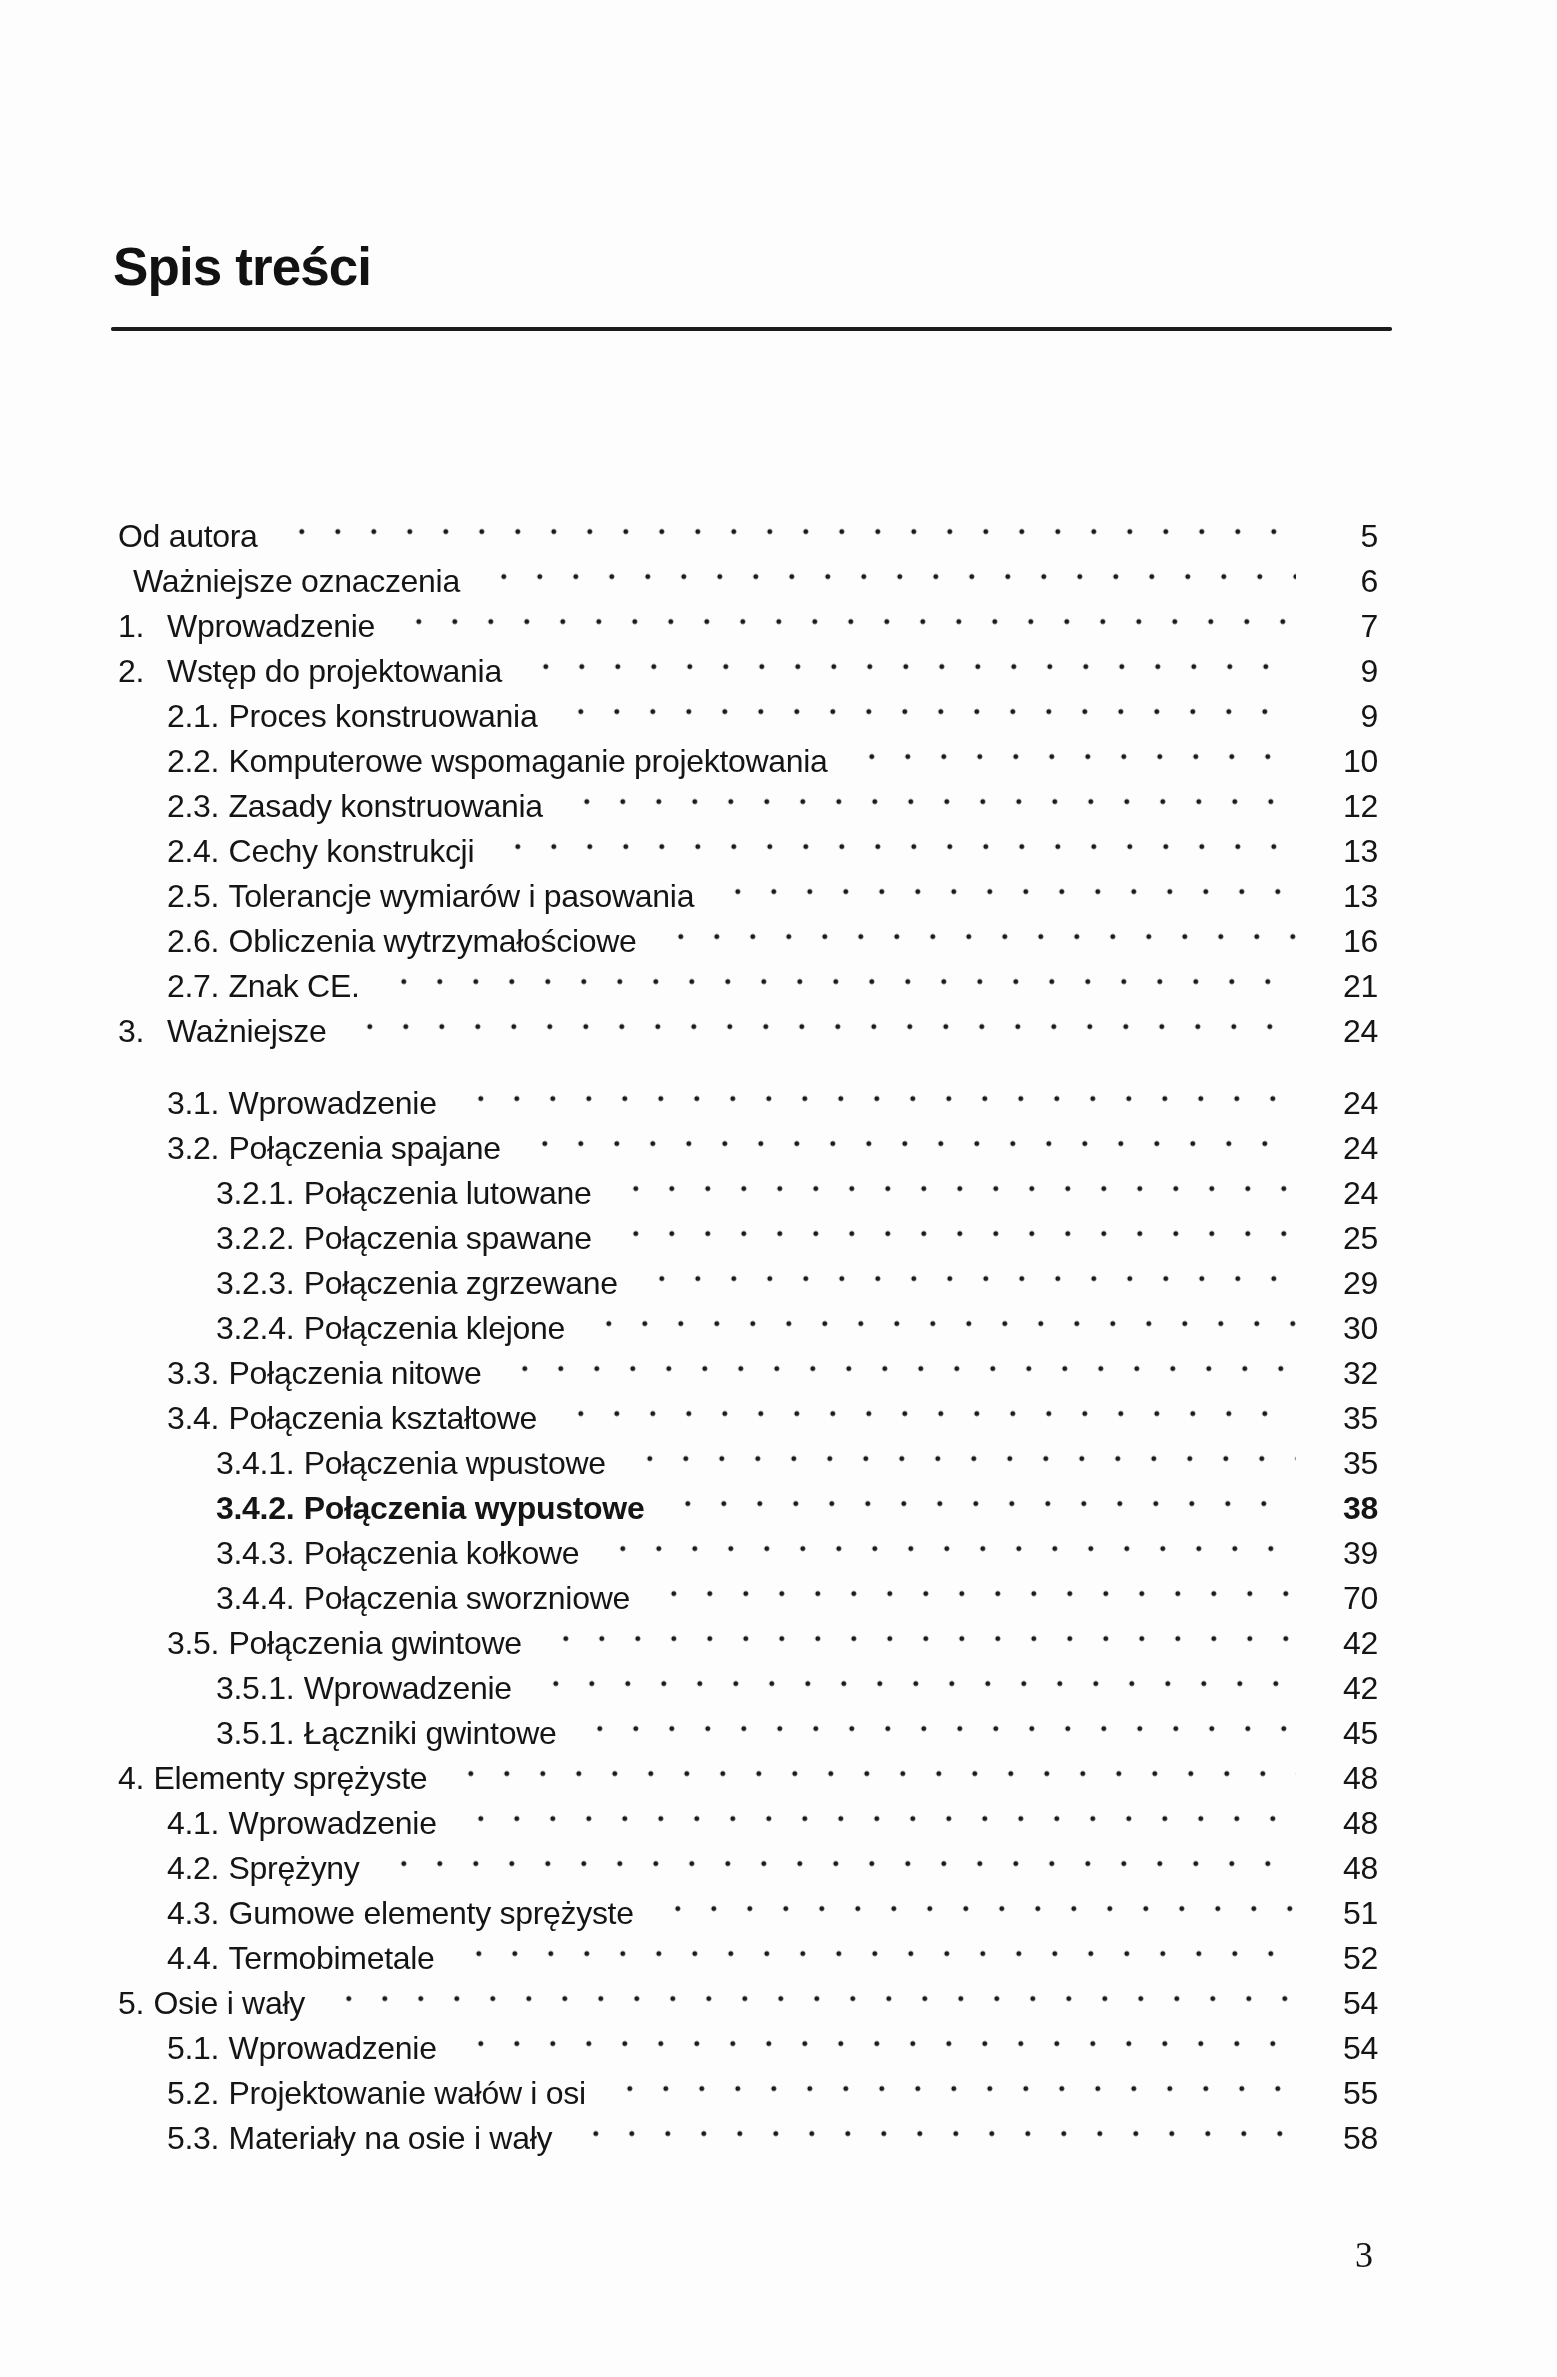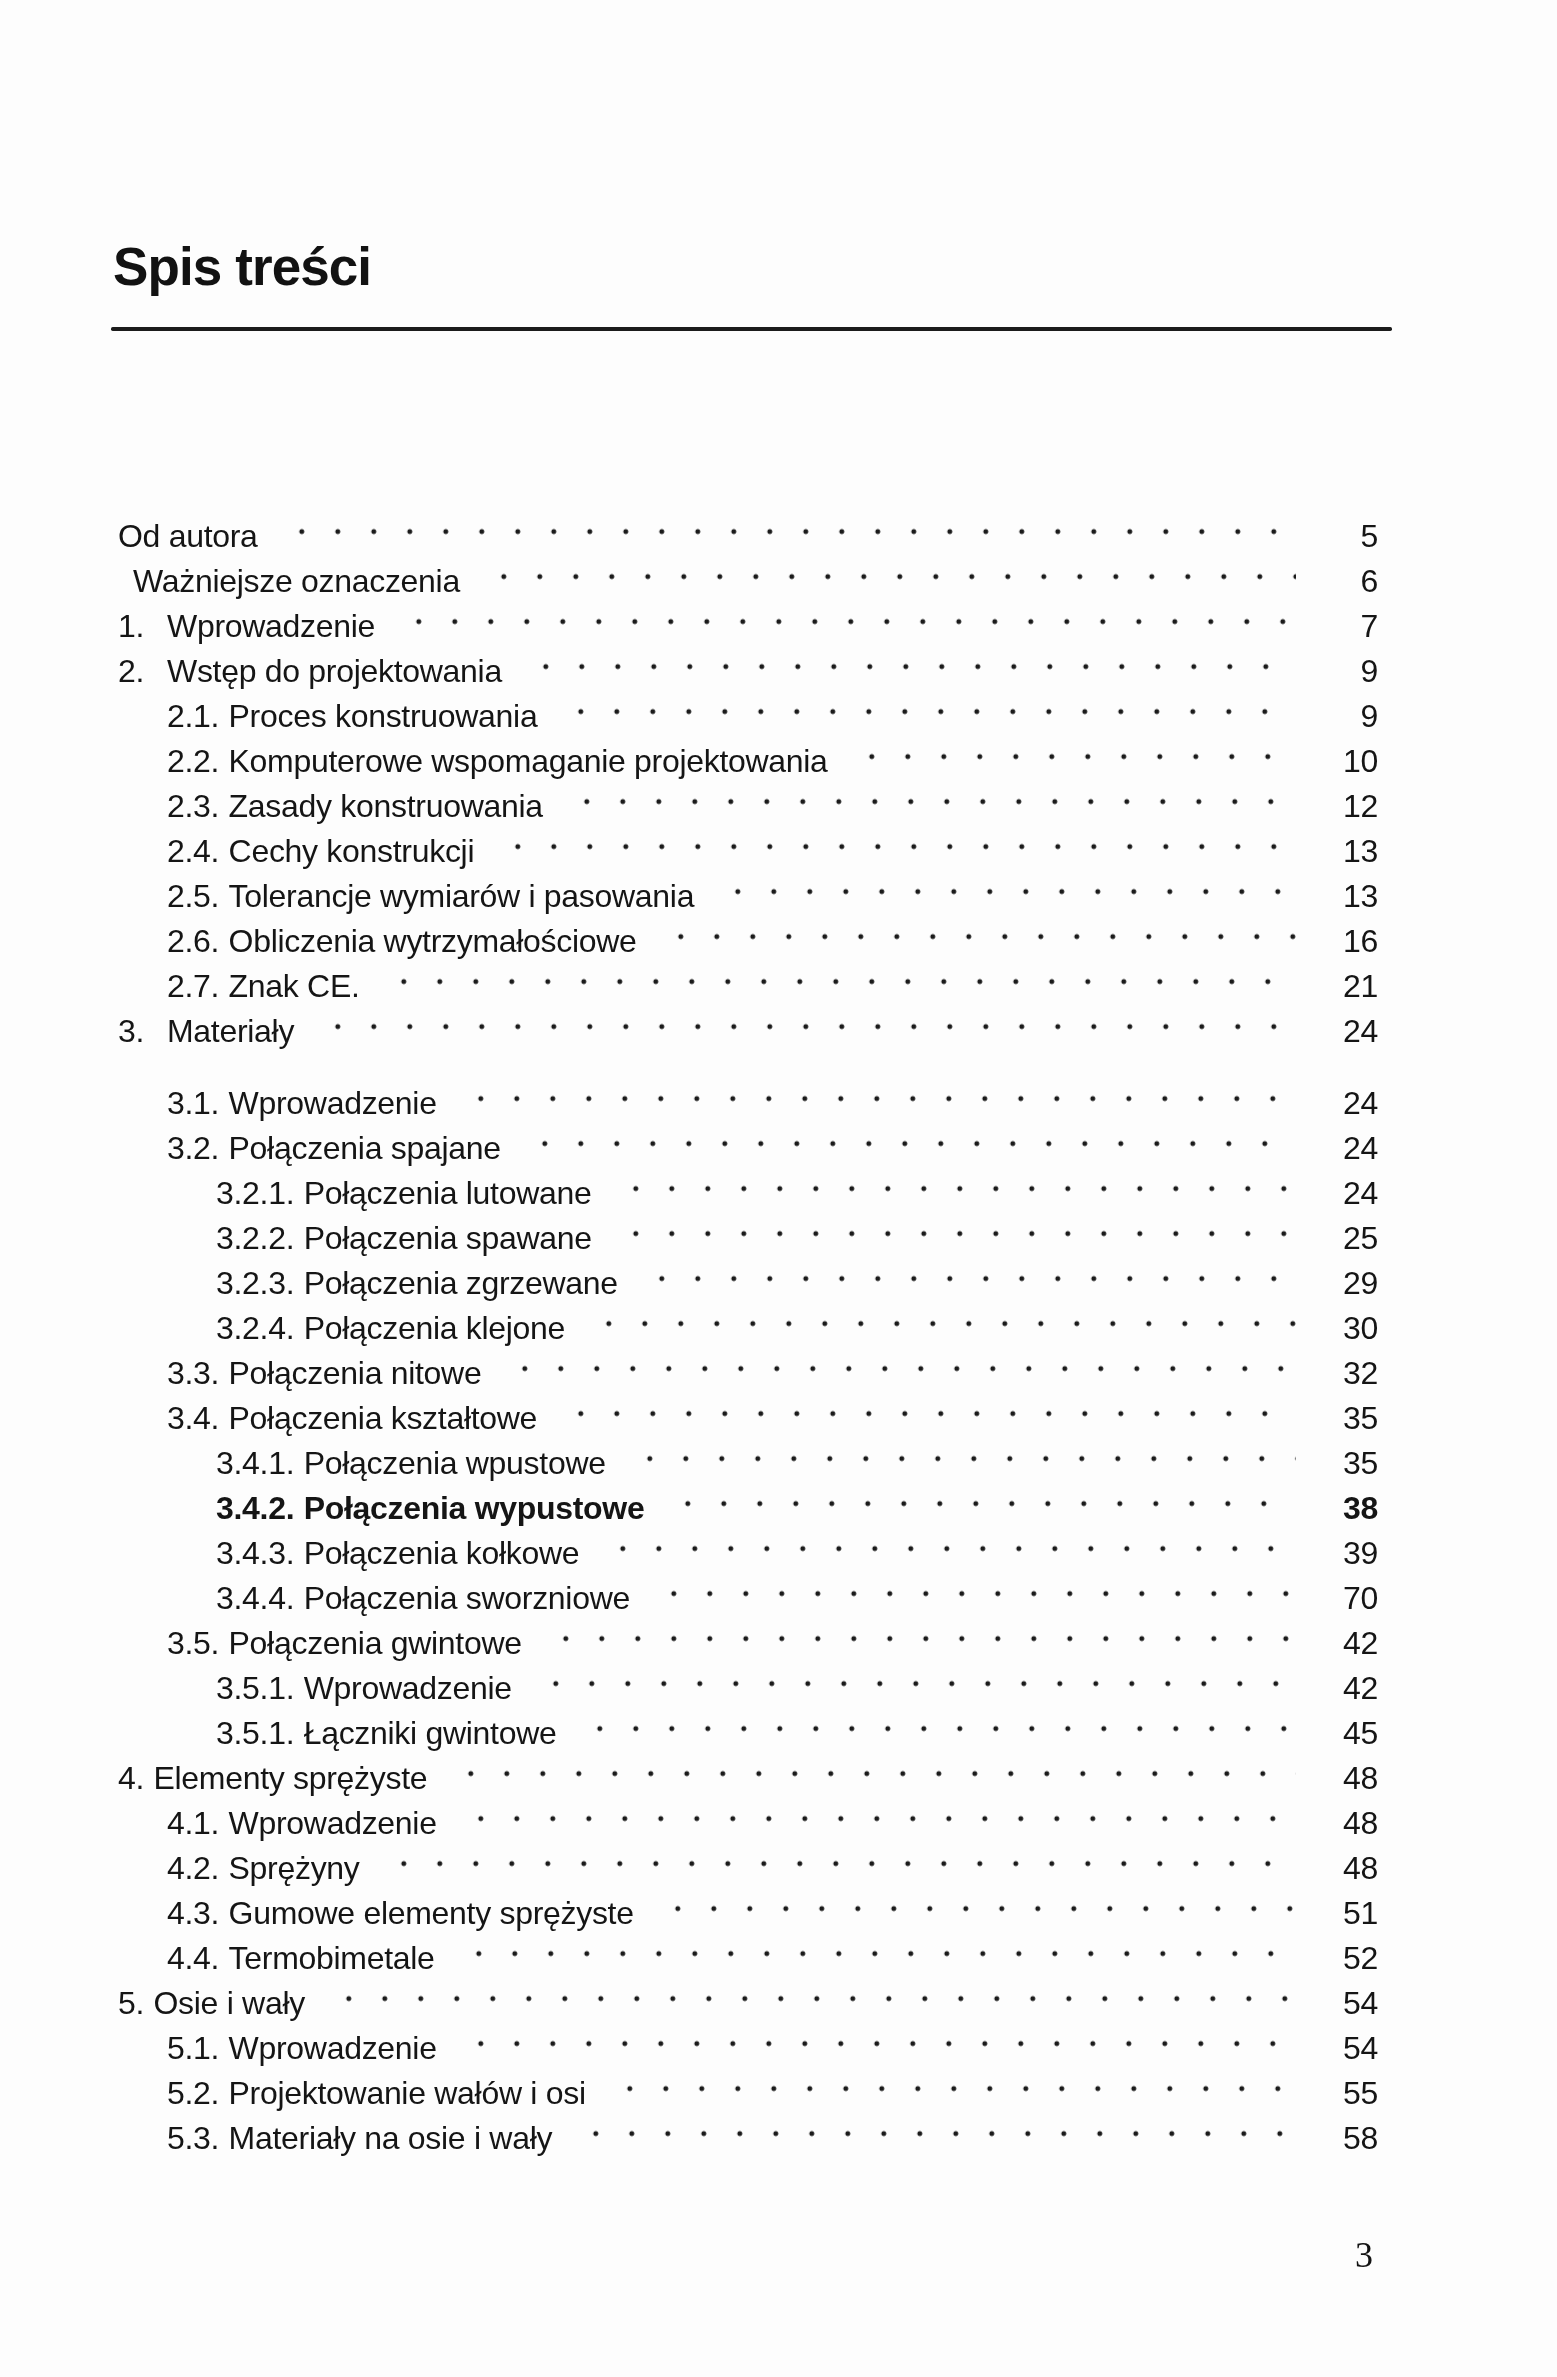--- a/index.html
+++ b/index.html
@@ -145,21 +145,21 @@
       <span class="pageno">16</span>
     </div>
       <div class="toc-row" style="padding-left: 49px;">
       <span class="num">2.7.</span>
       <span class="entry-title">Znak CE.</span>
       <span class="leader"></span>
       <span class="pageno">21</span>
     </div>
       <div class="toc-row" style="padding-left: 0px;">
       <span class="num wide">3.</span>
-      <span class="entry-title">Materiały</span>
+      <span class="entry-title">Ważniejsze</span>
       <span class="leader"></span>
       <span class="pageno">24</span>
     </div>
       <div class="toc-row" style="padding-left: 49px; margin-top: 27px;">
       <span class="num">3.1.</span>
       <span class="entry-title">Wprowadzenie</span>
       <span class="leader"></span>
       <span class="pageno">24</span>
     </div>
       <div class="toc-row" style="padding-left: 49px;">

